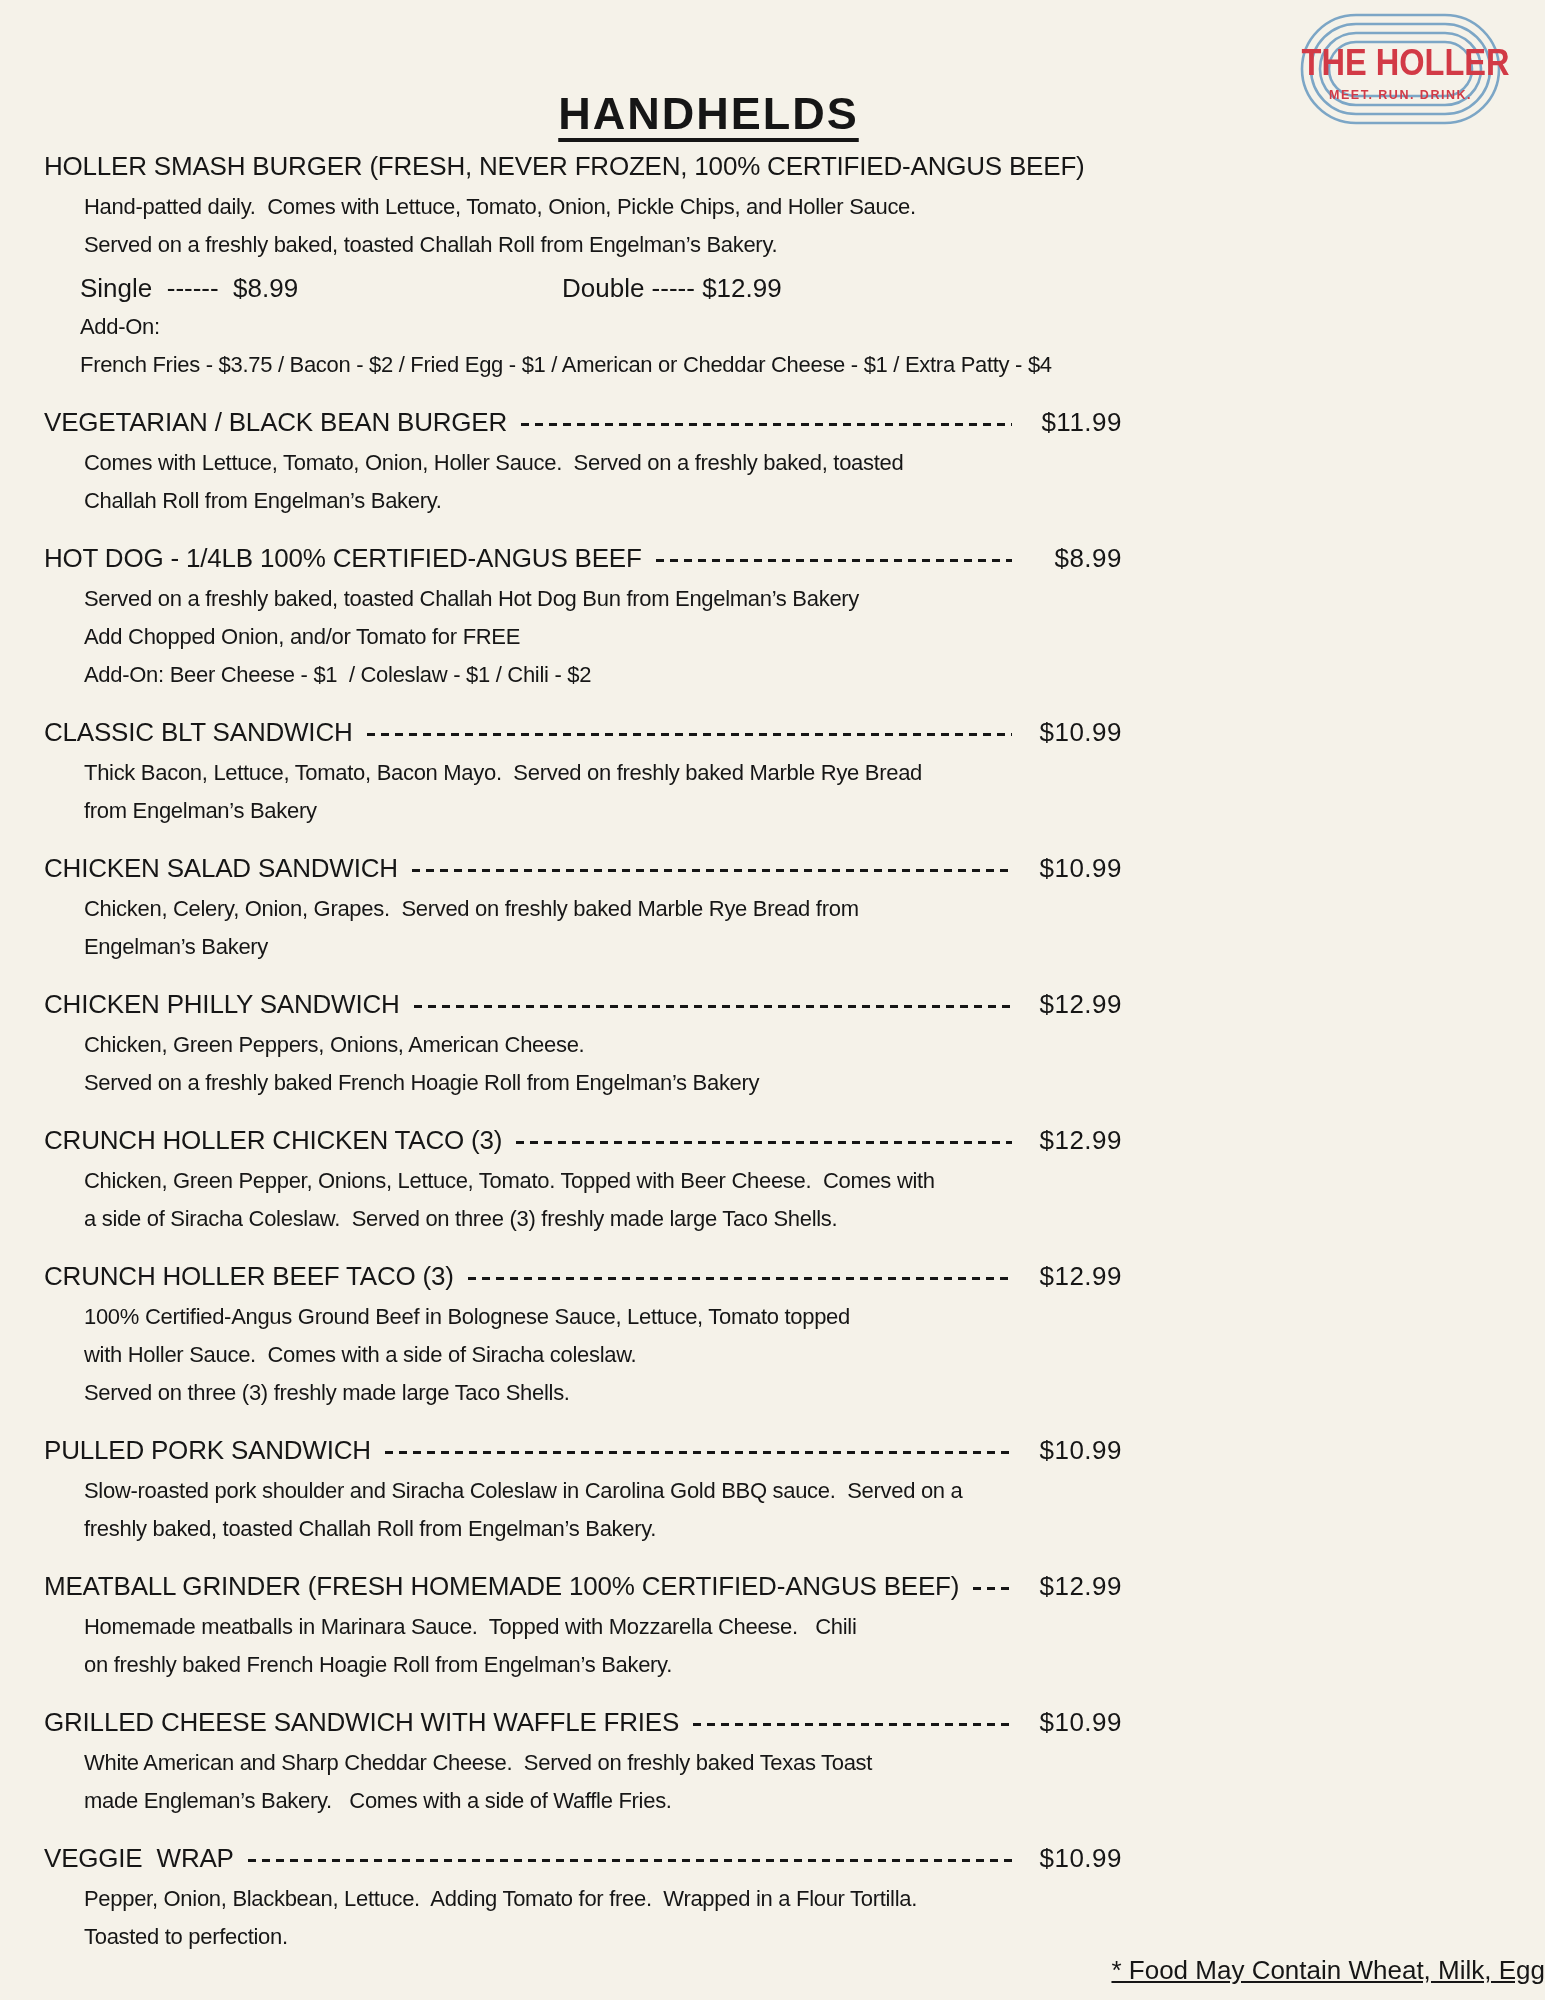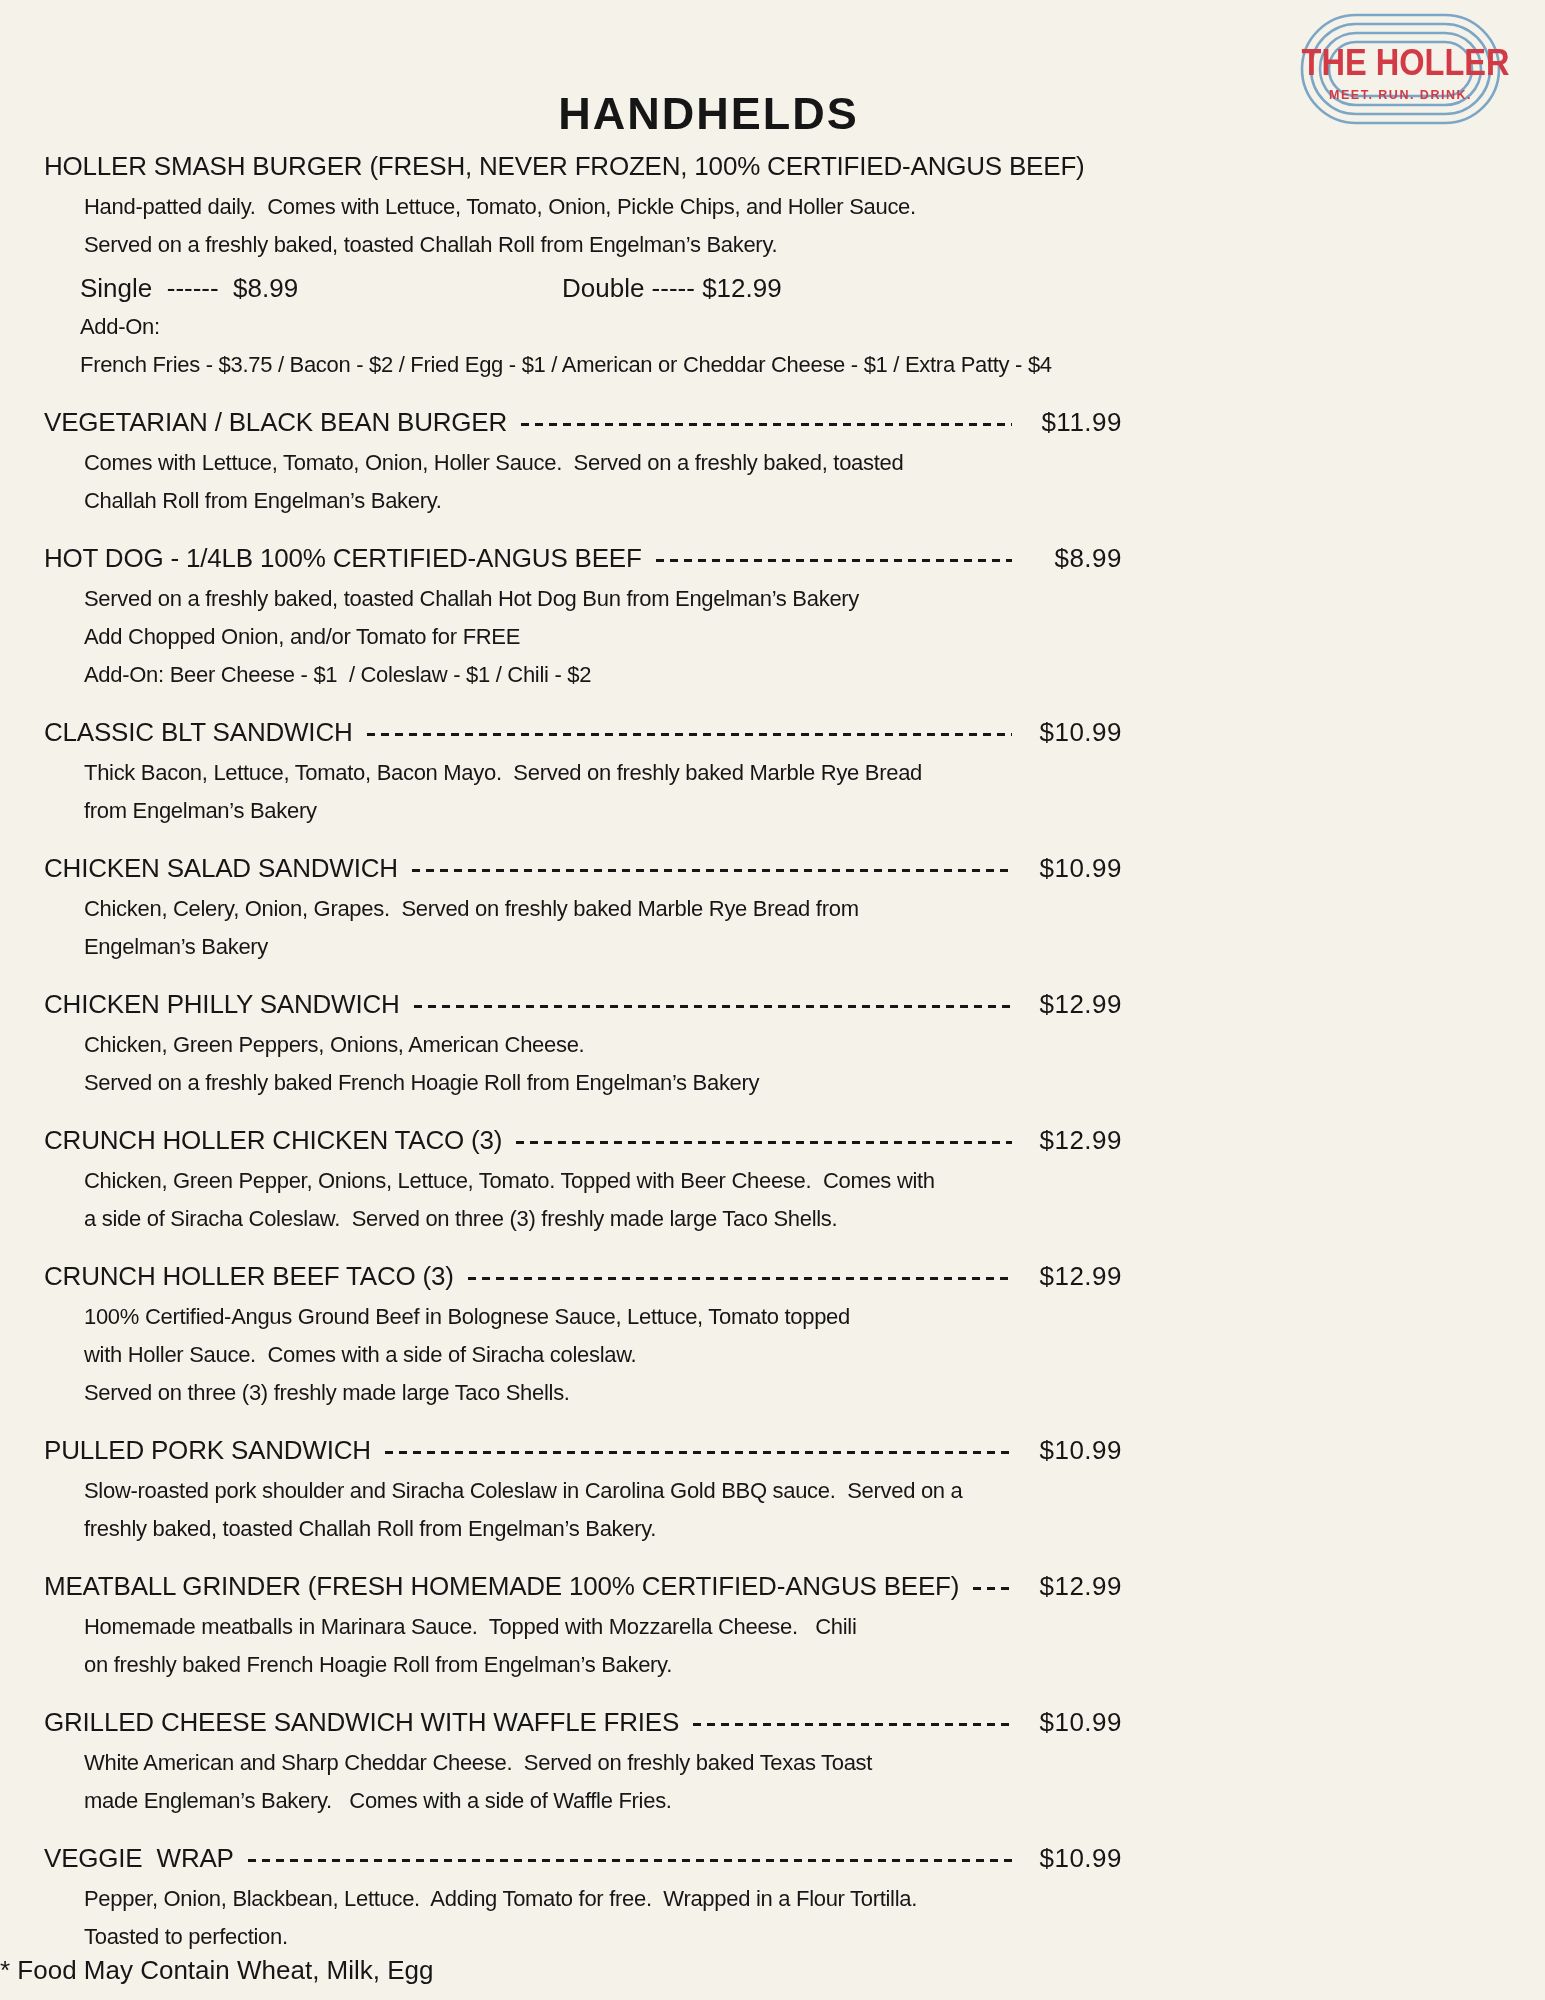--- a/index.html
+++ b/index.html
@@ -28,20 +28,21 @@
     top:58px; left:0; right:0;
     text-align:center;
   }
   .page-title{
     position:relative;
     left:-64px;
     display:inline-block;
     font-size:45px;
     font-weight:700;
     letter-spacing:2px;
+    text-decoration:underline;
     text-decoration-thickness:4px;
     text-underline-offset:9px;
     white-space:pre-wrap;
   }
   
   .logo{
     position:absolute;
     left:1288px; top:8px;
     width:225px; height:122px;
   }
@@ -127,24 +128,25 @@
   .extra-line{
     font-size:22px;
     line-height:38px;
     letter-spacing:-0.3px;
     white-space:pre-wrap;
   }
   
   .footnote{
     position:absolute;
     left:0; right:0; bottom:14px;
-    text-align:left;
+    text-align:right;
     font-size:26px;
     font-weight:500;
     white-space:pre-wrap;
+    text-decoration:underline;
   }
 </style>
 </head>
 <body>
 
 <div class="page">
 
   <div class="title-wrap">
     <h1 class="page-title">HANDHELDS</h1>
   </div>

